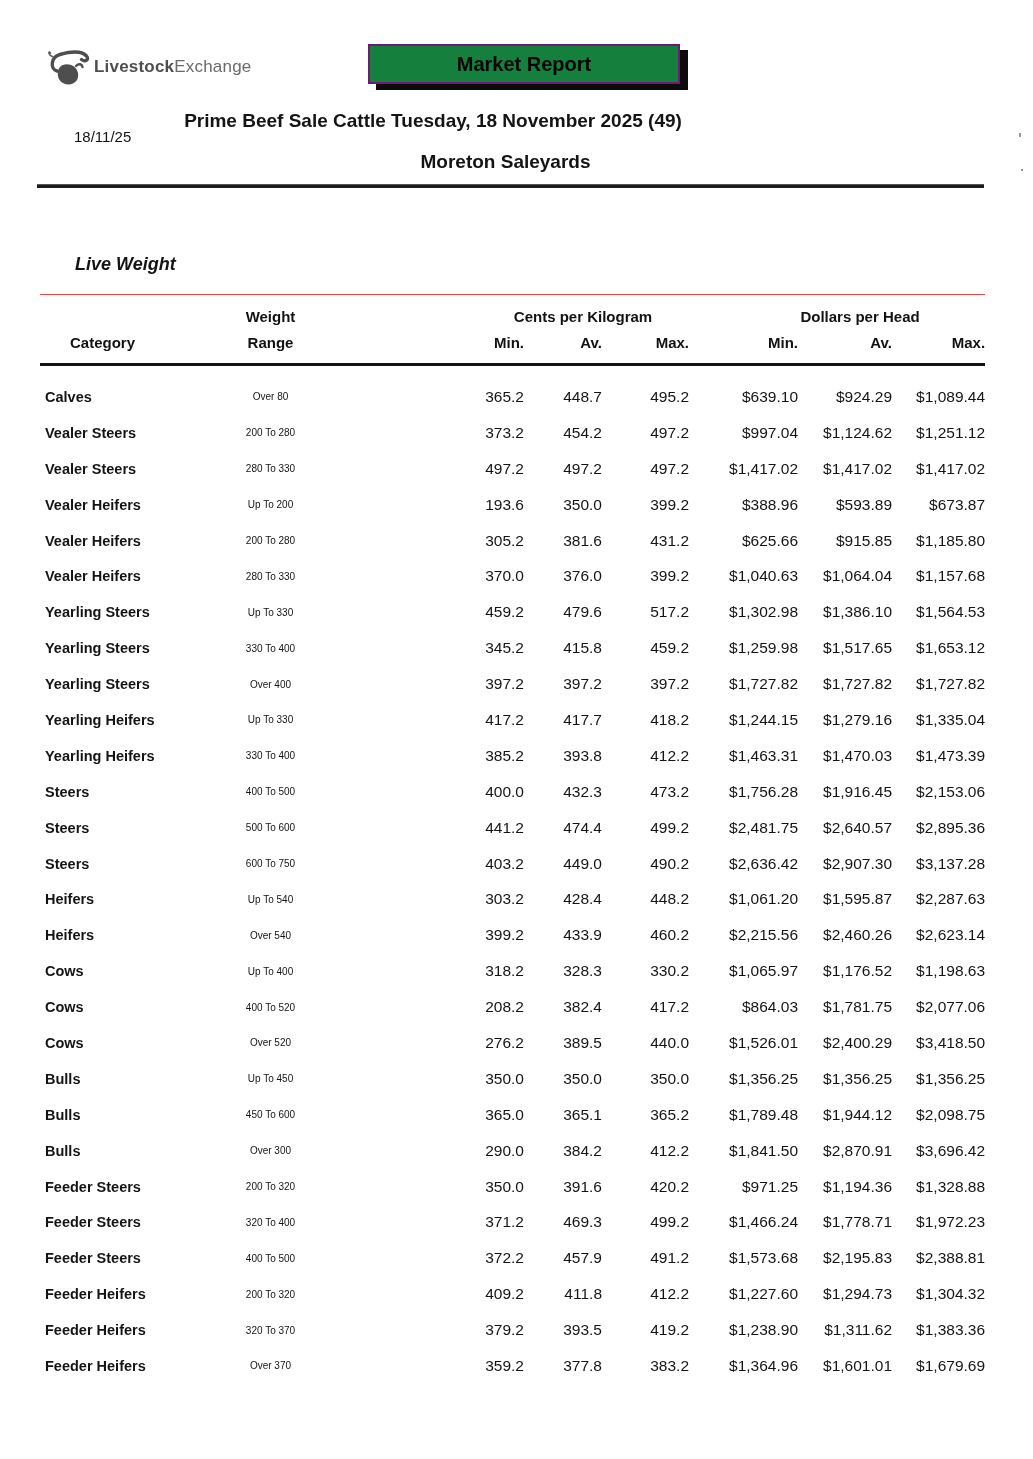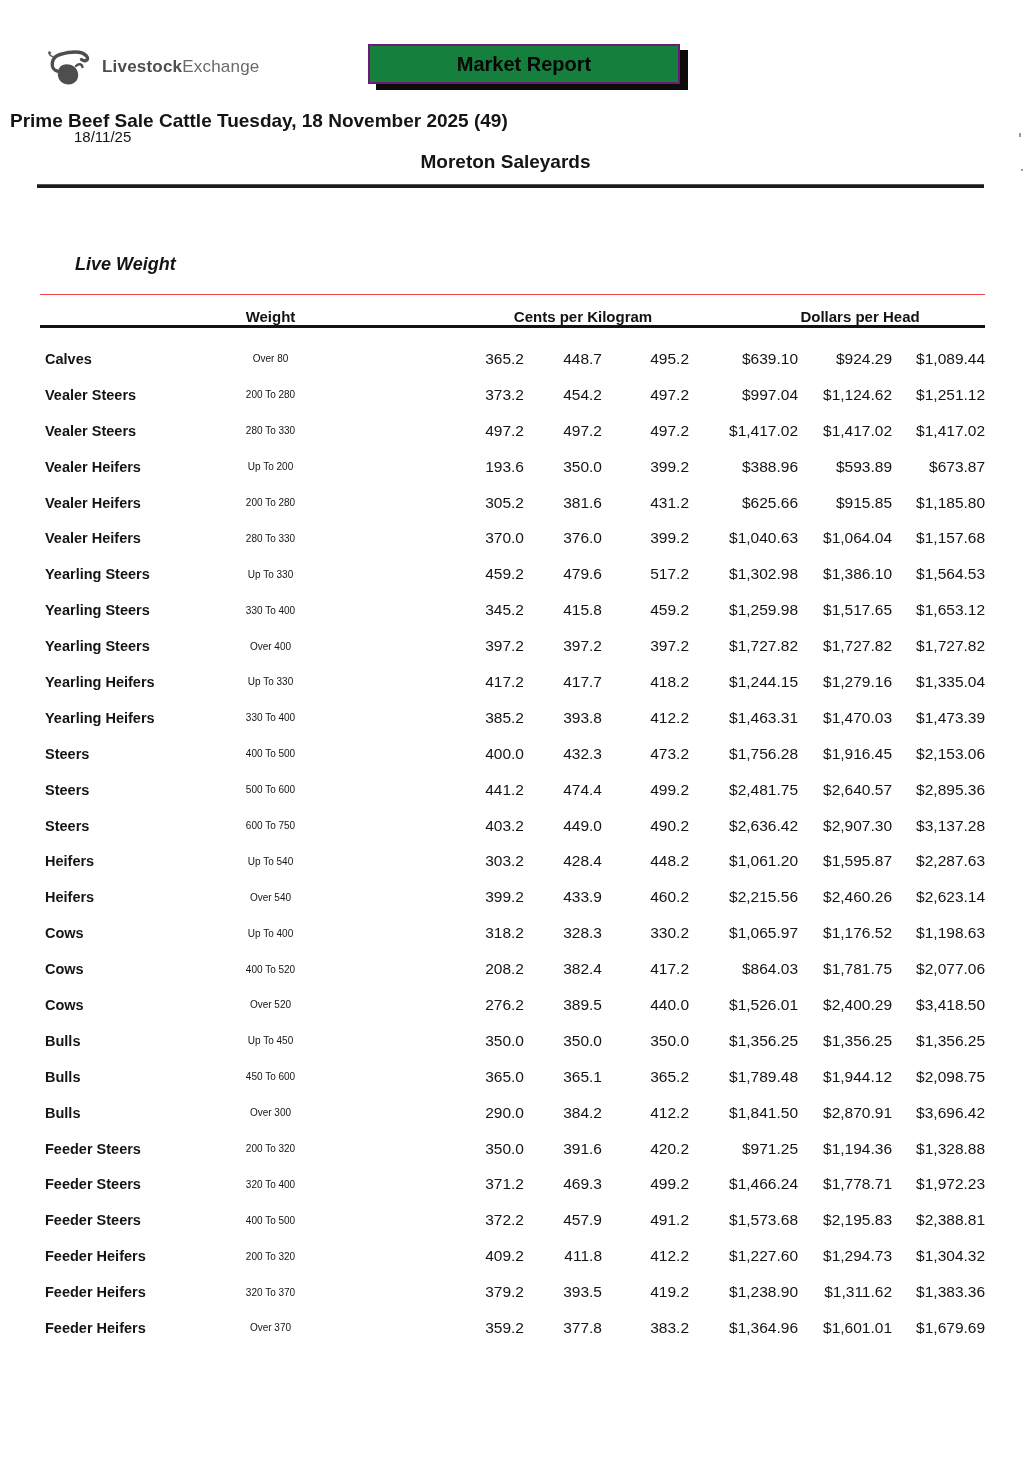--- a/index.html
+++ b/index.html
@@ -13,21 +13,21 @@
     color: #141414;
     overflow: hidden;
   }
 
   
   .logo {
     position: absolute;
     left: 46px; top: 46px;
     display: flex;
     align-items: center;
-    gap: 8px;
+    gap: 0;
   }
   .logo-text { font-size: 17px; color: #575757; letter-spacing: 0.2px; }
   .logo-text b { font-weight: bold; color: #4e4e4e; }
   .logo-text span.lt { font-weight: normal; color: #6a6a6a; }
 
   .report-badge {
     position: absolute;
     left: 368px; top: 44px;
     width: 308px; height: 36px;
     border: 2px solid #701a75;
@@ -43,20 +43,21 @@
     position: absolute;
     left: 74px; top: 128px;
     font-size: 15px;
   }
   .sale-title {
     position: absolute;
     left: 0; top: 110px;
     width: 856px;
     padding-left: 10px;
     box-sizing: border-box;
+    text-align: center;
     font-size: 19px;
     font-weight: bold;
   }
   .venue-title {
     position: absolute;
     left: 0; top: 151px;
     width: 1033px;
     box-sizing: border-box;
     text-align: center;
     font-size: 19px;
@@ -155,20 +156,30 @@
         <col class="c7">
         <col class="c8">
     </colgroup>
     <thead>
       <tr class="group-row">
         <th></th>
         <th class="weight-h">Weight</th>
         <th class="group cpk" colspan="3">Cents per Kilogram</th>
         <th class="group dph" colspan="3">Dollars per Head</th>
       </tr>
+      <tr class="sub-row">
+        <th class="cat-h">Category</th>
+        <th class="weight-h">Range</th>
+        <th class="num">Min.</th>
+        <th class="num">Av.</th>
+        <th class="num">Max.</th>
+        <th class="num">Min.</th>
+        <th class="num">Av.</th>
+        <th class="num">Max.</th>
+      </tr>
     </thead>
     <tbody>
         <tr>
           <td class="cat">Calves</td>
           <td class="wr">Over 80</td>
           <td class="num">365.2</td>
           <td class="num">448.7</td>
           <td class="num">495.2</td>
           <td class="num">$639.10</td>
           <td class="num">$924.29</td>

